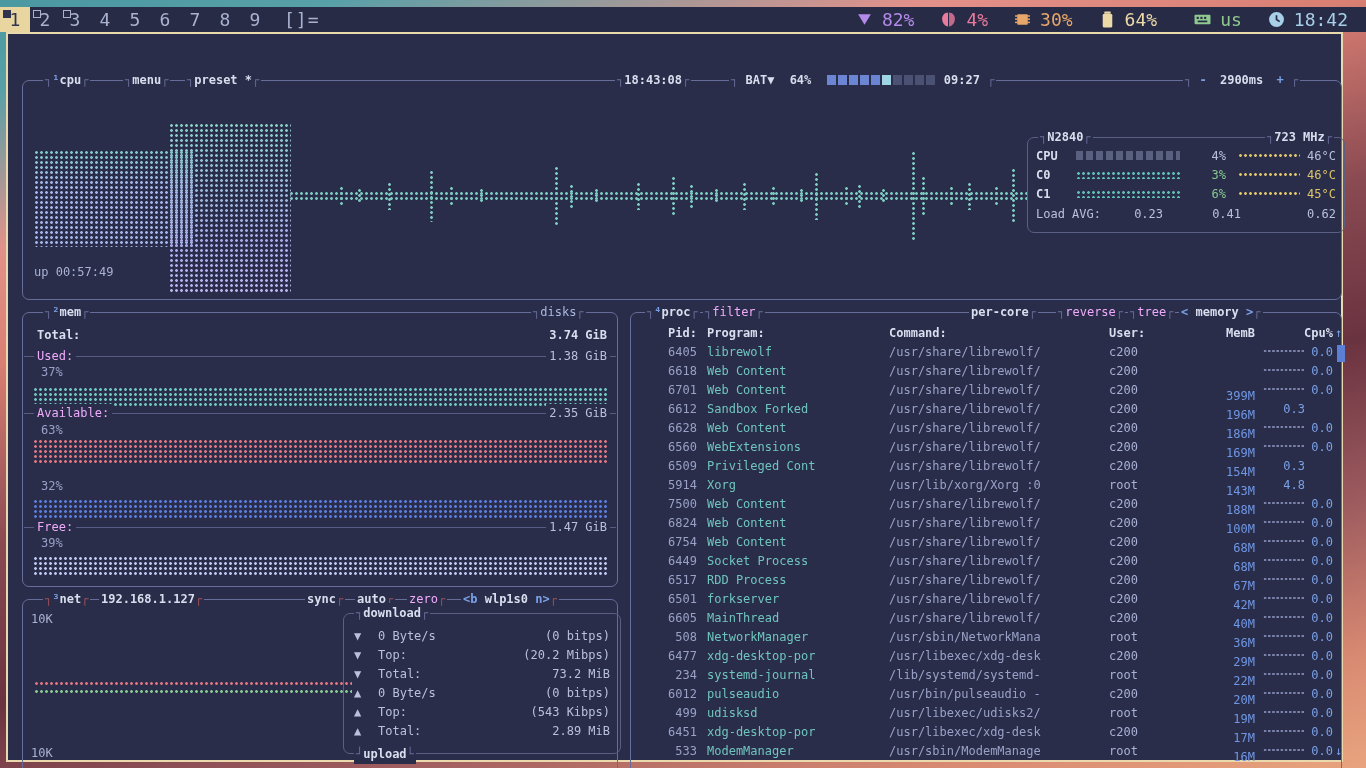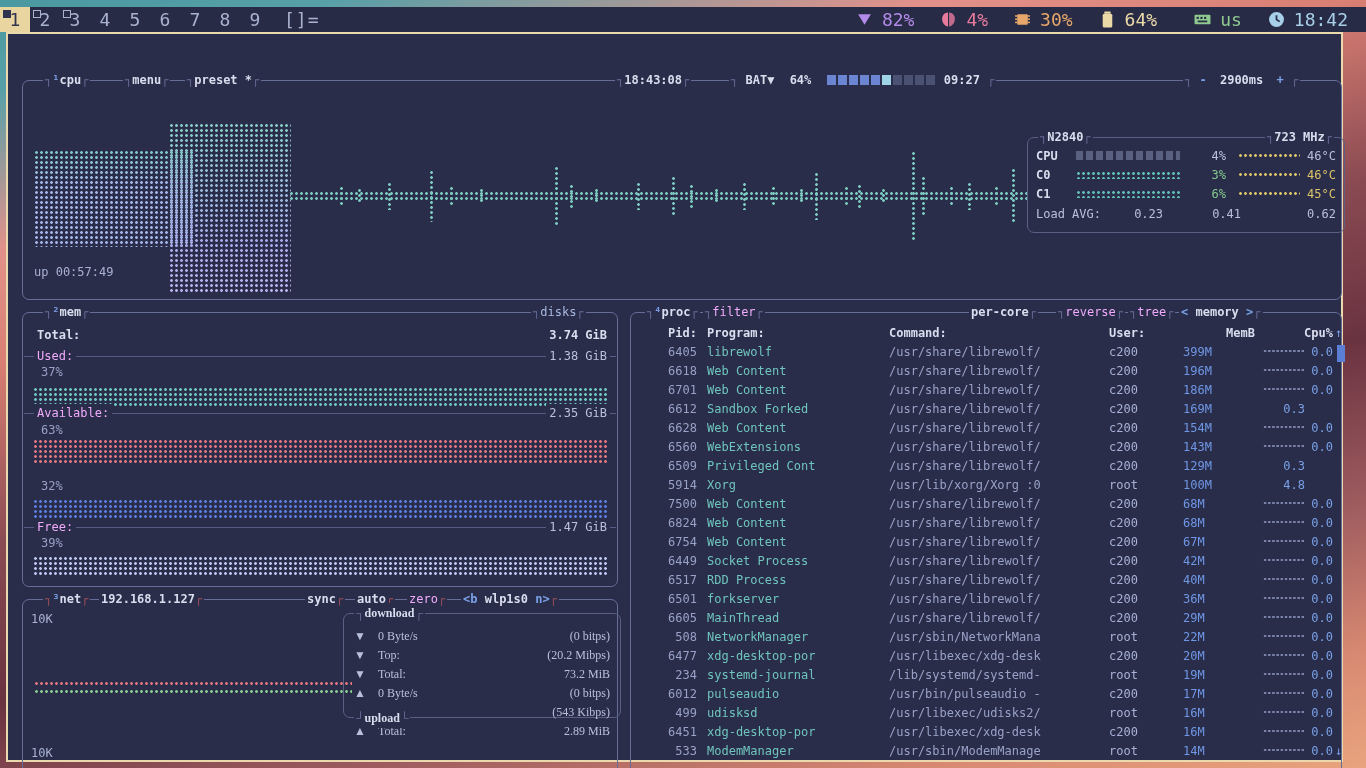--- a/index.html
+++ b/index.html
@@ -84,34 +84,34 @@
   .mrow.line::before{ content:""; position:absolute; left:-4px; right:-4px; top:9px; border-top:1.5px solid #565c84; }
   .mpct{ position:absolute; left:18px; color:#99a1c7; }
   .mgraph{ position:absolute; left:10px; right:10px; }
   .g-used{ background:#6fc7be; } .g-avail{ background:#e0757f; } .g-cached{ background:#5b7de0; } .g-free{ background:#bcc6ee; }
 
   
   #net-box{ left:14px; top:565px; width:596px; height:181px; }
   .netscale{ position:absolute; left:8px; color:#aab2d4; }
   .netline{ position:absolute; left:11px; width:318px; height:5px; }
   .nl-down{ background:#e0757f; } .nl-up{ background:#86c98f; }
-  #dl-box{ left:320px; top:13px; width:278px; height:105px;font-family:Liberation Serif, serif; }
+  #dl-box{ left:320px; top:13px; width:278px; height:141px; }
   .dlrow{ position:absolute; left:10px; right:10px; height:19px; display:flex; color:#b9c0da; }
   .dlrow .arr{ width:18px; } .dlrow .lbl{ flex:1;margin-left:6px; } .dlrow .dvv{ }
 
   
   #proc-box{ left:622px; top:278px; width:712px; height:468px; }
   .phead{ position:absolute; top:13px; height:19px; font-weight:700; color:#d9deef; }
   .prow{ position:absolute; left:0; width:100%; height:19px; }
   .prow span{ position:absolute; white-space:nowrap; overflow:hidden; }
   .c-pid{ left:8px; width:58px; text-align:right; color:#99a1c7; }
   .c-prog{ left:76px; width:176px; color:#6fc4bd; }
   .c-cmd{ left:258px; width:214px; color:#99a1c7; }
   .c-user{ left:478px; width:70px; color:#a9b1d6; }
-  .c-mem{ left:552px; width:72px; color:#6f97e6; }
+  .c-mem{ left:552px; width:72px; text-align:right; color:#6f97e6;margin-top:44px; }
   .c-graph{ left:630px; width:44px; text-align:right; color:#7aa0e8; }
   .c-cpu{ left:676px; width:26px; text-align:right; color:#7aa0e8; }
   .c-scroll{ left:704px; width:14px; color:#7aa0e8; }
   .pdots{ display:inline-block; width:42px; height:5px; background:#7a82aa; vertical-align:2px;
     -webkit-mask-image:radial-gradient(circle at 2px 2px,#000 1.1px,transparent 1.5px); -webkit-mask-size:4.2px 5px;
     mask-image:radial-gradient(circle at 2px 2px,#000 1.1px,transparent 1.5px); mask-size:4.2px 5px; }
   #proc-scroll-up{ position:absolute; left:704px; top:13px; color:#7aa0e8; }
   #proc-scrollbar{ position:absolute; left:706px; top:32px; width:8px; height:17px; background:#5b7fd4; }
 </style>
 </head>
@@ -430,21 +430,21 @@
               <span class="c-user">c200</span>
               <span class="c-mem">143M</span>
               <span class="c-graph"><i class="pdots"></i></span>
               <span class="c-cpu">0.0</span>
             </div>
             <div class="prow" style="top: 146px;">
               <span class="c-pid">6509</span>
               <span class="c-prog">Privileged Cont</span>
               <span class="c-cmd">/usr/share/librewolf/</span>
               <span class="c-user">c200</span>
-              <span class="c-mem">129M</span>
+              <span class="c-mem">188M</span>
               <span class="c-graph">0.3</span>
             </div>
             <div class="prow" style="top: 165px;">
               <span class="c-pid">5914</span>
               <span class="c-prog">Xorg</span>
               <span class="c-cmd">/usr/lib/xorg/Xorg :0</span>
               <span class="c-user">root</span>
               <span class="c-mem">100M</span>
               <span class="c-graph">4.8</span>
             </div>

